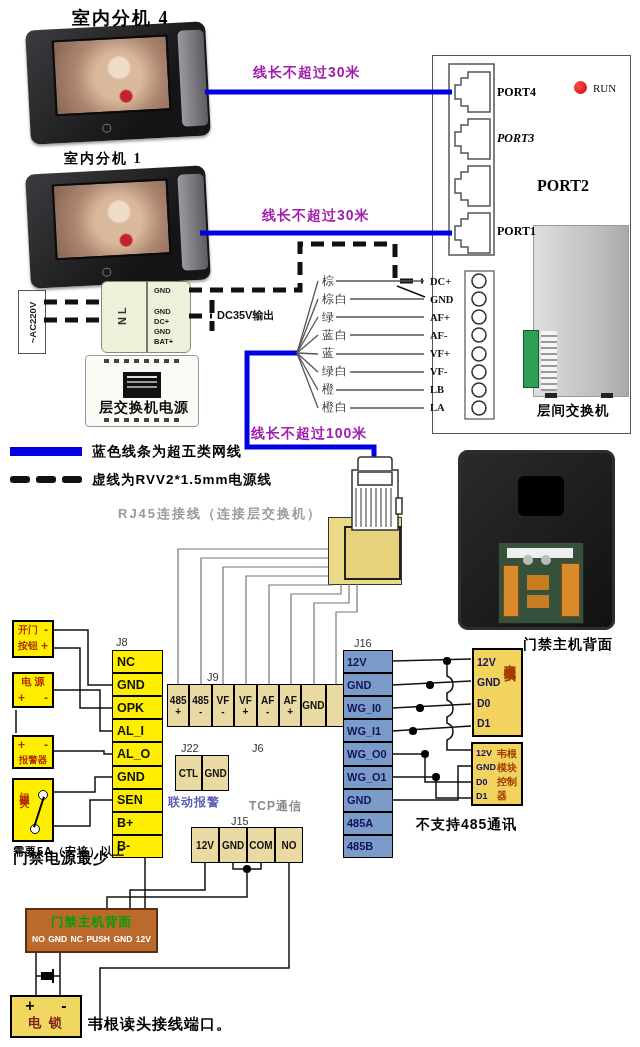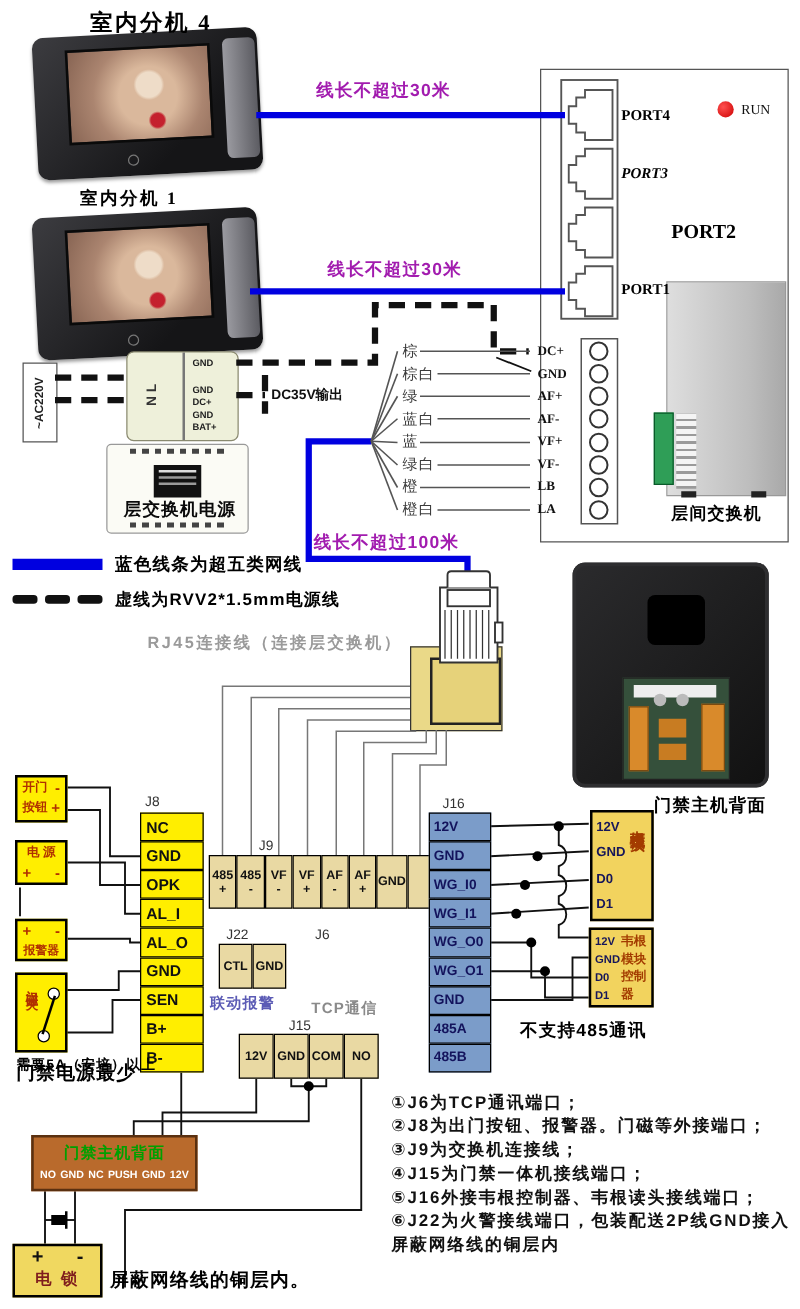--- a/index.html
+++ b/index.html
@@ -309,30 +309,21 @@
   </div>
 
   <div class="abs z3" style="left:10px;top:995px;width:72px;height:43px;background:#f0d860;border:2px solid #000;box-sizing:border-box;">
     <div style="display:flex;justify-content:space-around;font-size:16px;font-weight:bold;color:#111;line-height:17px;">
       <span>+</span>
       <span>-</span>
     </div>
     <div class="b" style="text-align:center;color:#7f1d1d;font-size:13px;letter-spacing:2px;">电 锁</div>
   </div>
 
-  <div class="abs notes z3" style="left:313px;top:872px;">
-      <div>①J6为TCP通讯端口；</div>
-      <div>②J8为出门按钮、报警器。门磁等外接端口；</div>
-      <div>③J9为交换机连接线；</div>
-      <div>④J15为门禁一体机接线端口；</div>
-      <div>⑤J16外接韦根控制器、韦根读头接线端口；</div>
-      <div>⑥J22为火警接线端口，包装配送2P线GND接入</div>
-      <div>屏蔽网络线的铜层内</div>
-    </div>
-  <div class="abs b z3" style="left:88px;top:1015px;font-size:15px;letter-spacing:1px;">屏蔽网络线的铜层内。</div>
+  <div class="abs b z3" style="left:88px;top:1015px;font-size:15px;letter-spacing:1px;">韦根读头接线端口。</div>
 
   <svg id="wires" width="640" height="1047">
 
     <rect x="449" y="64" width="45" height="191" fill="#fff" stroke="#555" stroke-width="1.5"></rect>
     <g fill="#fff" stroke="#555" stroke-width="1.5">
       <path d="M490,72 V112 H468 V106 H461 V99 H455 V85 H461 V78 H468 V72 Z"></path>
       <path d="M490,119 V159 H468 V153 H461 V146 H455 V132 H461 V125 H468 V119 Z"></path>
       <path d="M490,166 V206 H468 V200 H461 V193 H455 V179 H461 V172 H468 V166 Z"></path>
       <path d="M490,213 V253 H468 V247 H461 V240 H455 V226 H461 V219 H468 V213 Z"></path>
     </g>

